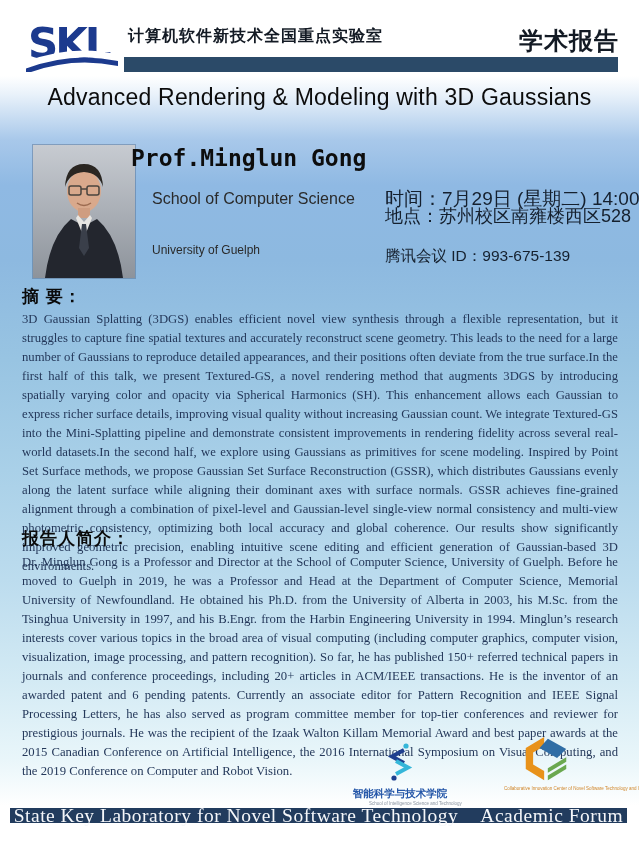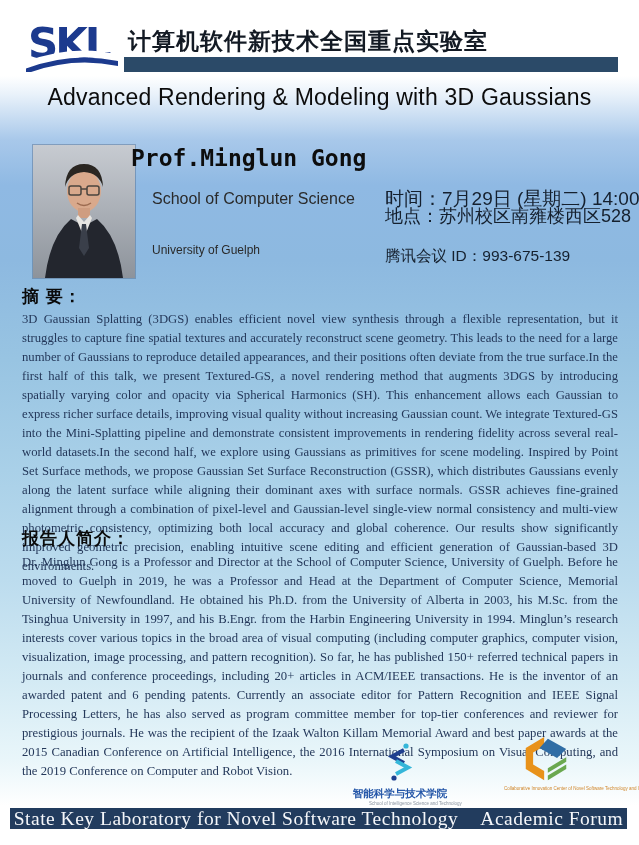--- a/index.html
+++ b/index.html
@@ -8,21 +8,21 @@
     font-family:"Liberation Sans",sans-serif;
     background:linear-gradient(180deg,
       #ffffff 0px,#ffffff 76px,
       #e8f1fa 95px,#a8c8ea 140px,#8fb9e3 185px,#8db9e0 260px,
       #98c4e2 360px,#a9d0e8 470px,#bcdcee 580px,#d3eaf4 680px,
       #e9f6fa 760px,#ffffff 806px,#ffffff 845px);
   }
   
   .hdr-bar{position:absolute;left:124px;top:57px;width:494px;height:15px;background:#2b4a68;}
   .skl-logo{position:absolute;left:26px;top:18px;width:92px;height:54px;}
-  .hdr-lab{position:absolute;left:128px;top:26px;font-size:23px;font-weight:bold;color:#131a24;letter-spacing:1px;white-space:nowrap;}
+  .hdr-lab{position:absolute;left:128px;top:26px;font-size:16px;font-weight:bold;color:#131a24;letter-spacing:1px;white-space:nowrap;}
   .hdr-forum{position:absolute;left:519px;top:25px;font-size:24px;font-weight:bold;color:#131a24;letter-spacing:1px;white-space:nowrap;}
   
   .talk-title{position:absolute;left:0;top:84px;width:639px;text-align:center;
     font-size:23px;color:#0c0c0c;letter-spacing:0.2px;}
   
   .photo{position:absolute;left:33px;top:145px;width:102px;height:133px;box-shadow:0 0 0 1px rgba(60,80,110,.35);}
   .spk-name{position:absolute;left:131px;top:145px;font-family:"DejaVu Sans Mono",monospace;
     font-weight:bold;font-size:23px;color:#0d0d0d;white-space:nowrap;}
   .spk-school{position:absolute;left:152px;top:190px;font-size:16px;color:#2a2a2a;white-space:nowrap;}
   .spk-univ{position:absolute;left:152px;top:243px;font-size:12px;color:#2a2a2a;white-space:nowrap;}
@@ -40,37 +40,38 @@
   
   .logo-block{position:absolute;text-align:center;}
   .logo-left{left:338px;top:742px;width:124px;}
   .logo-right{left:462px;top:736px;width:168px;}
   .logo-cn-left{font-size:10.5px;font-weight:bold;color:#2456a8;white-space:nowrap;margin-top:1px;}
   .logo-cn-right{font-size:11px;font-weight:bold;color:#5d7587;white-space:nowrap;margin-top:1px;}
   .logo-en{font-size:9px;white-space:nowrap;transform:scale(0.5);transform-origin:center top;}
   .logo-en-left{color:#8a94a0;}
   .logo-en-right{color:#d0862a;}
   
-  .footer-bar{position:absolute;left:10px;top:808px;width:617px;height:21px;background:#223c5e;
+  .footer-bar{position:absolute;left:10px;top:808px;width:617px;height:15px;background:#223c5e;
     display:flex;align-items:center;justify-content:center;
     font-family:"Liberation Serif",serif;font-size:19.5px;color:#f5f7fa;letter-spacing:0.5px;}
   .footer-bar .gap{display:inline-block;width:22px;}
 </style>
 </head>
 <body>
 
 <div class="page">
 
   <div class="hdr-bar"></div>
   <svg class="skl-logo" viewBox="0 0 92 54">
     <text x="2" y="40" font-family="DejaVu Sans, sans-serif" font-weight="bold" font-size="42" letter-spacing="-3" fill="#1c3a8e">SKL</text>
     <path d="M-4 49 Q 46 28 96 41" stroke="#ffffff" stroke-width="7" fill="none"></path>
     <path d="M-2 54 Q 46 35 94 46" stroke="#1c3a8e" stroke-width="5" fill="none"></path>
   </svg>
   <div class="hdr-lab">计算机软件新技术全国重点实验室</div>
+  <div class="hdr-forum">学术报告</div>
 
   <div class="talk-title">Advanced Rendering &amp; Modeling with 3D Gaussians</div>
 
   <svg class="photo" viewBox="0 0 102 133">
     <defs>
       <linearGradient id="pbg" x1="0" y1="0" x2="0" y2="1">
         <stop offset="0" stop-color="#c7cbd1"></stop>
           <stop offset="1" stop-color="#8d939b"></stop>
       </linearGradient>
     </defs>

